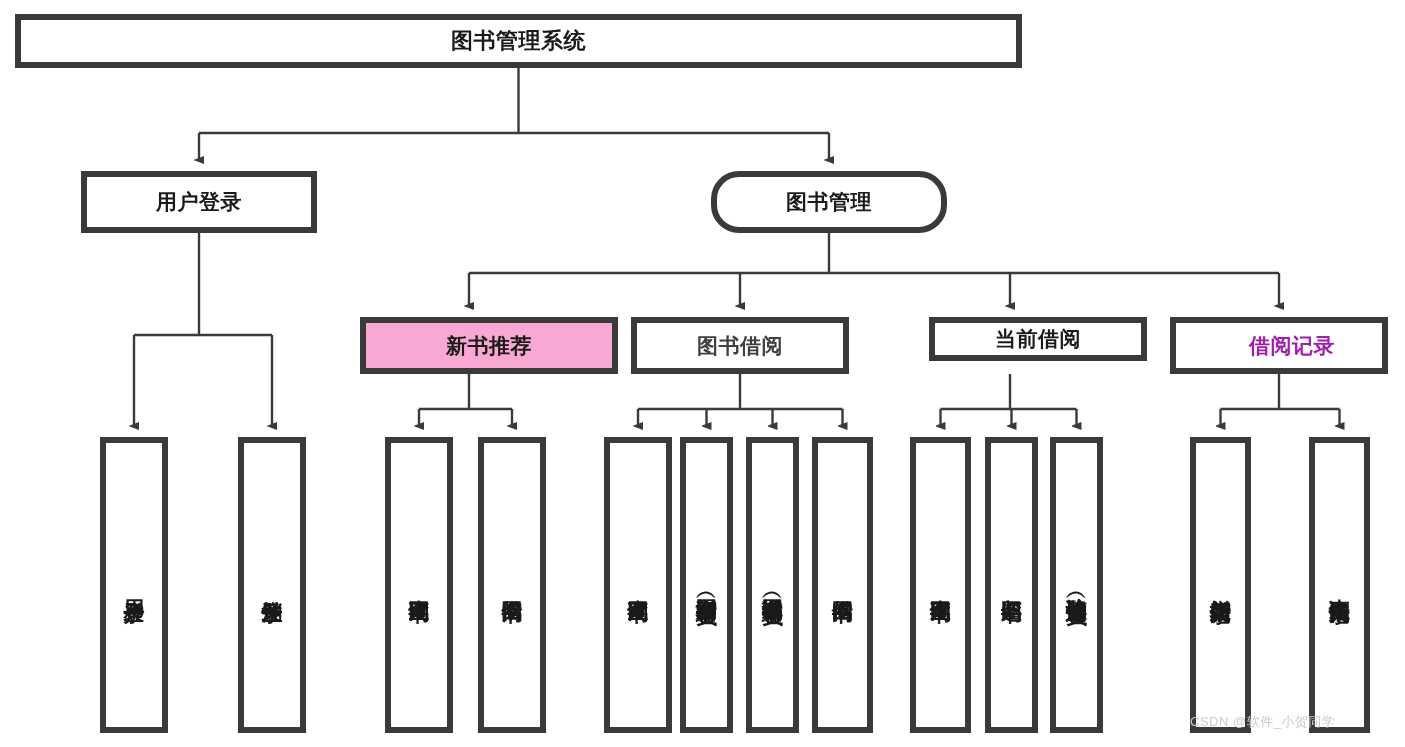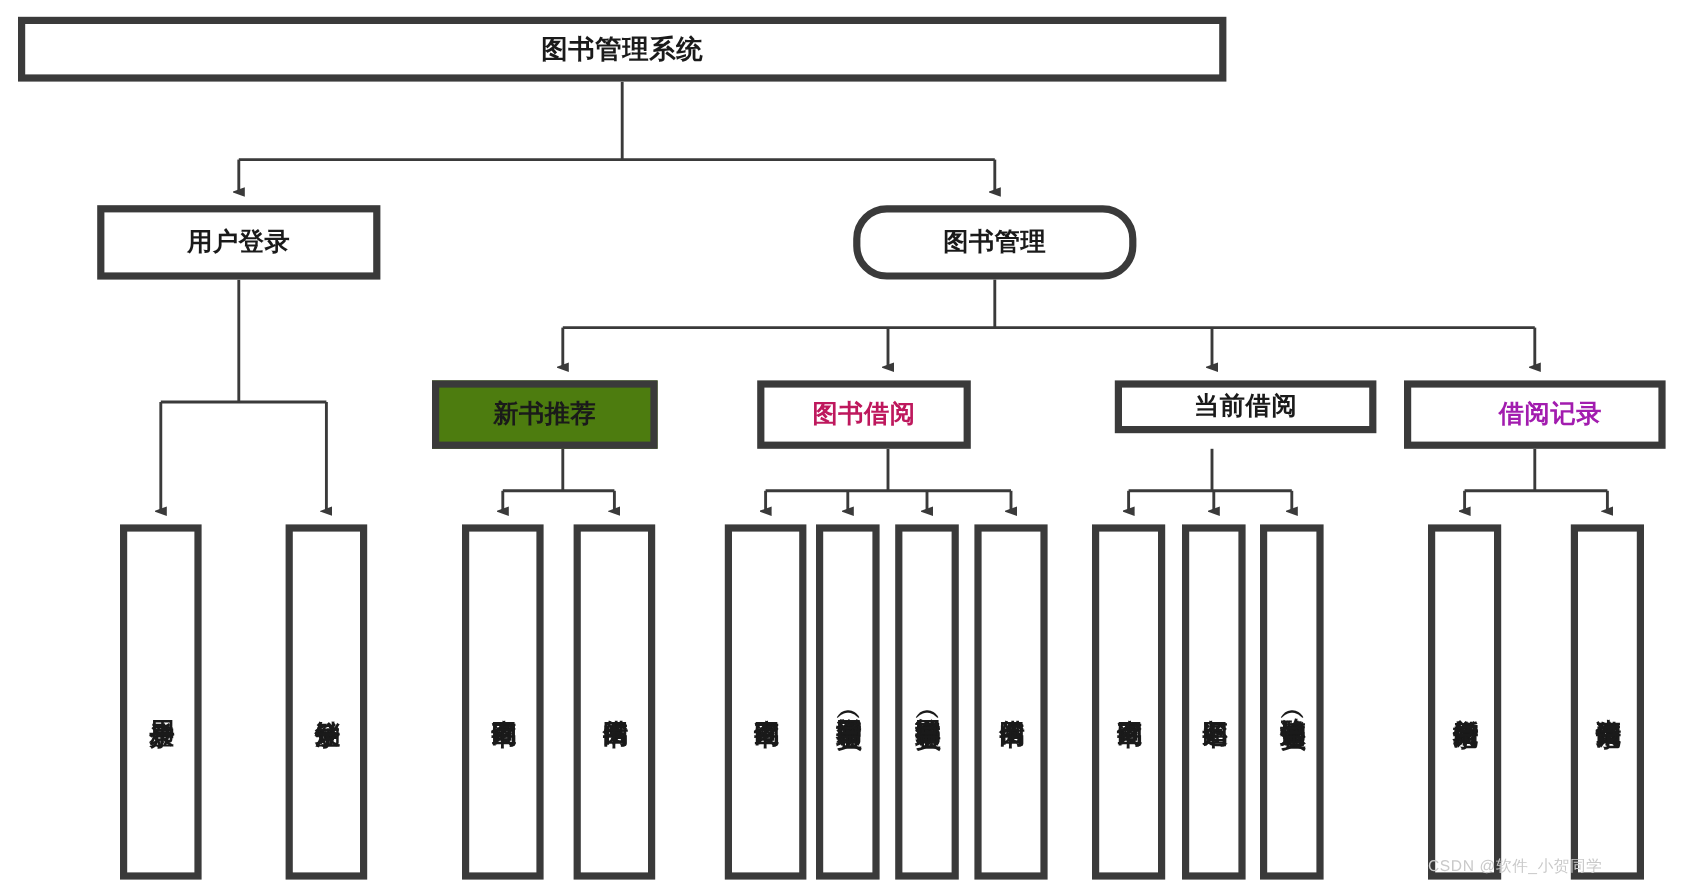--- a/index.html
+++ b/index.html
@@ -115,24 +115,24 @@
   <div id="node-layer">
       <div class="node horizontal title" style="left: 15px; top: 14px; width: 1007px; height: 54px; border-color: rgb(58, 58, 58); background: rgb(255, 255, 255); color: rgb(26, 26, 26);">
         <span class="label">图书管理系统</span>
       </div>
       <div class="node horizontal" style="left: 81px; top: 171px; width: 236px; height: 62px; border-color: rgb(58, 58, 58); background: rgb(255, 255, 255); color: rgb(26, 26, 26);">
         <span class="label">用户登录</span>
       </div>
       <div class="node horizontal" style="left: 711px; top: 171px; width: 236px; height: 62px; border-color: rgb(58, 58, 58); background: rgb(255, 255, 255); color: rgb(26, 26, 26); border-radius: 28px;">
         <span class="label">图书管理</span>
       </div>
-      <div class="node horizontal" style="left: 360px; top: 317px; width: 188px; height: 57px; border-color: rgb(58, 58, 58); background: #4d7c0f; color: rgb(26, 26, 26);">
+      <div class="node horizontal" style="left: 360px; top: 317px; width: 258px; height: 57px; border-color: rgb(58, 58, 58); background: #f9a8d4; color: rgb(26, 26, 26);">
         <span class="label">新书推荐</span>
       </div>
-      <div class="node horizontal" style="left: 631px; top: 317px; width: 178px; height: 57px; border-color: rgb(58, 58, 58); background: rgb(255, 255, 255); color: #be185d;">
+      <div class="node horizontal" style="left: 631px; top: 317px; width: 218px; height: 57px; border-color: rgb(58, 58, 58); background: rgb(255, 255, 255); color: #404040;">
         <span class="label">图书借阅</span>
       </div>
       <div class="node horizontal" style="left: 929px; top: 317px; width: 218px; height: 44px; border-color: rgb(58, 58, 58); background: rgb(255, 255, 255); color: rgb(26, 26, 26);">
         <span class="label">当前借阅</span>
       </div>
       <div class="node horizontal" style="left: 1170px; top: 317px; width: 218px; height: 57px; border-color: rgb(58, 58, 58); background: rgb(255, 255, 255); color: #a21caf; padding-left: 26px;">
         <span class="label">借阅记录</span>
       </div>
       <div class="node vertical" style="left: 100px; top: 437px; width: 68px; height: 296px; border-color: rgb(58, 58, 58); background: rgb(255, 255, 255); color: rgb(26, 26, 26);">
         <span class="label">用户登录</span>

